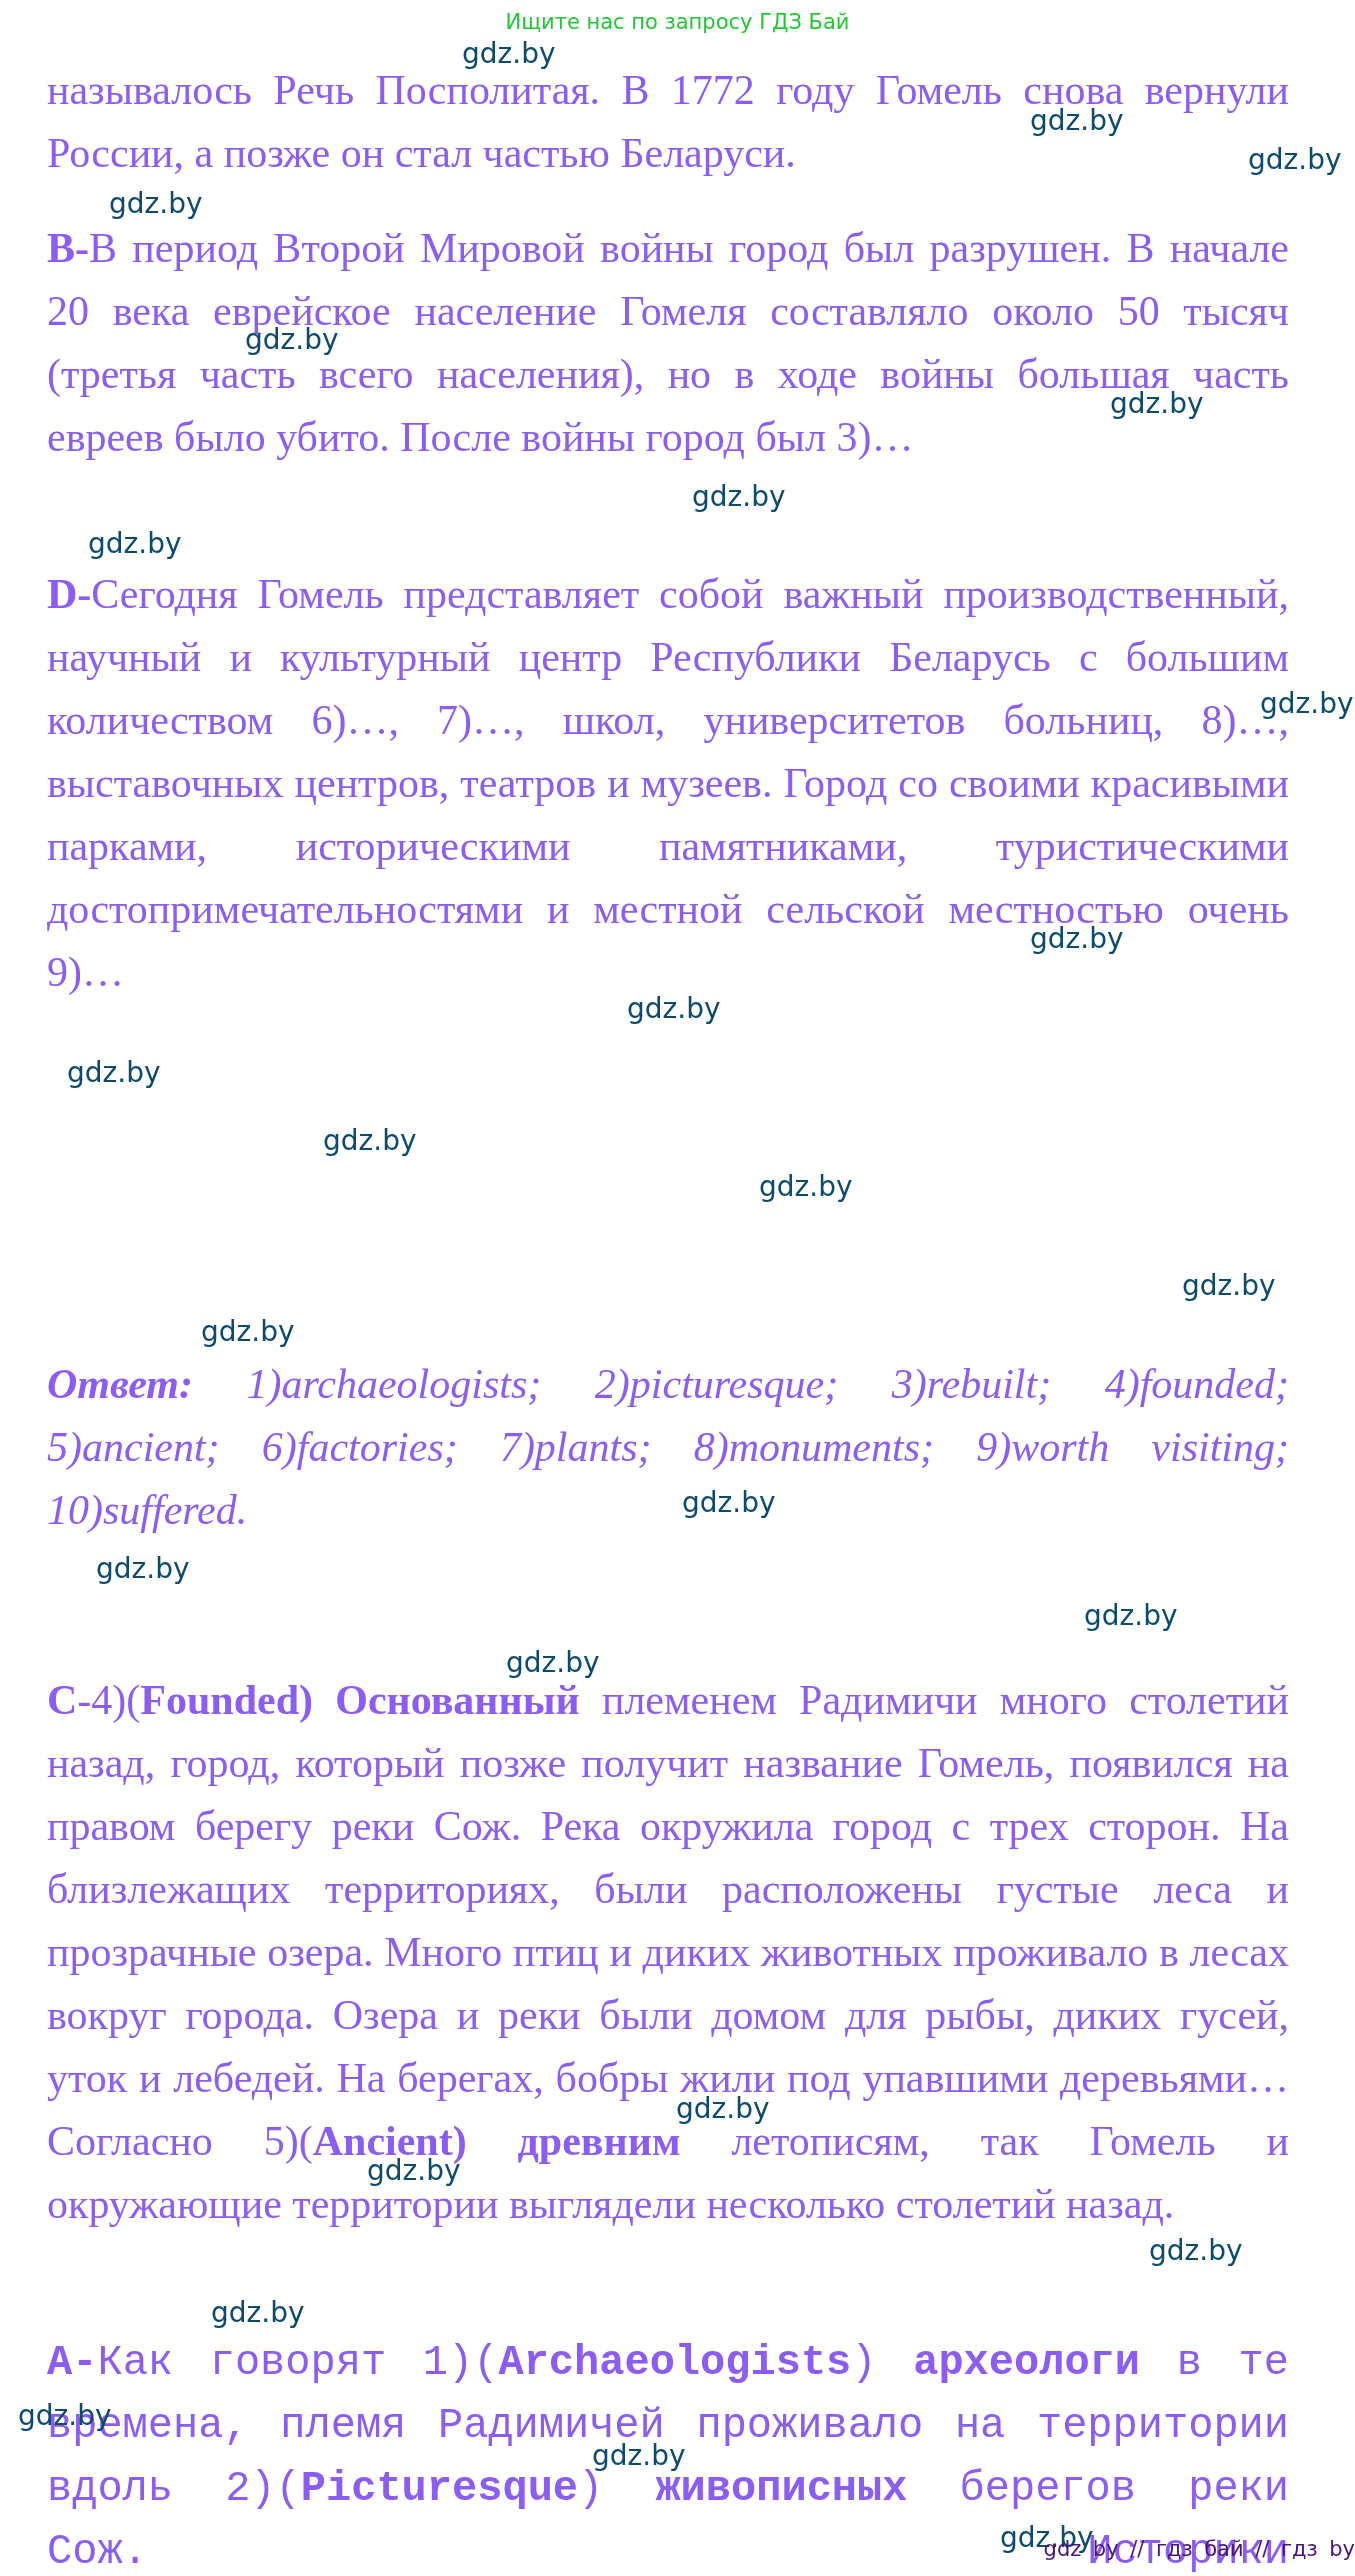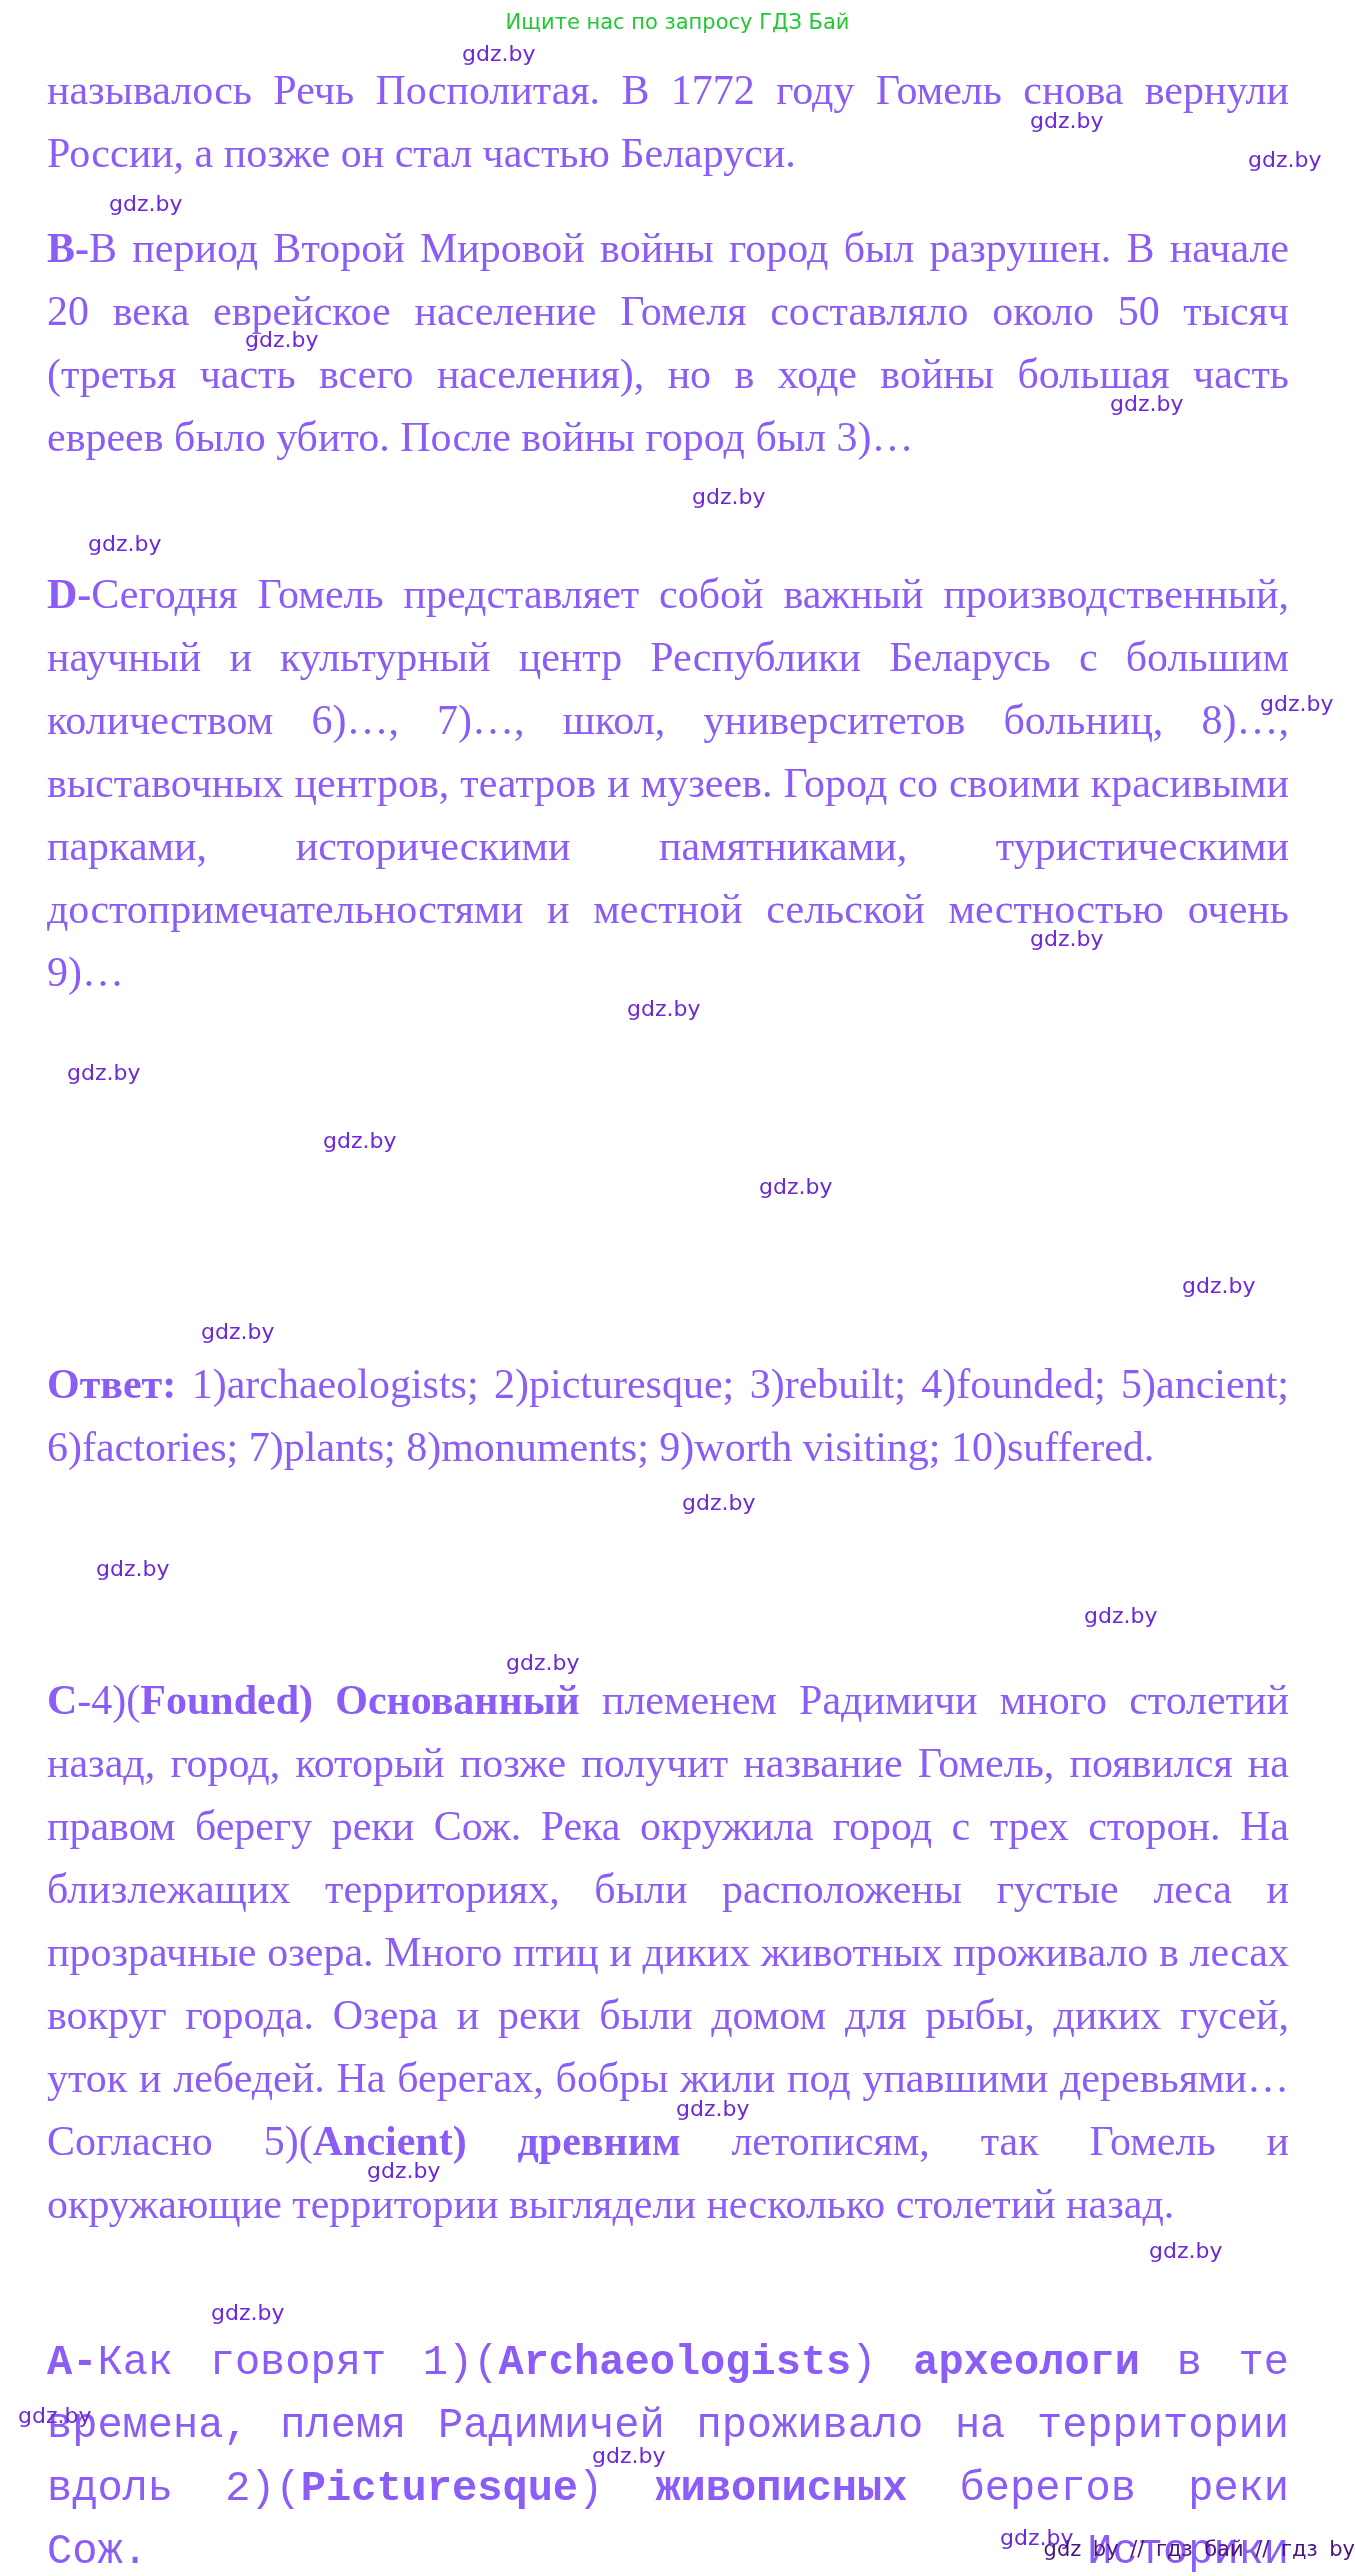--- a/index.html
+++ b/index.html
@@ -16,22 +16,22 @@
     line-height: 33px; color: #4a1480; word-spacing: 4.9px;
   }
   .block {
     position: absolute; left: 47px; width: 1242px;
     font-family: "Liberation Serif", serif; font-size: 42px; line-height: 63px;
     color: #8b5cf6; text-align: justify; text-align-last: left;
   }
   .block.justify-last { text-align-last: justify; }
   .b { font-weight: bold; }
   .wm {
-    position: absolute; font-family: "DejaVu Sans", sans-serif; font-size: 22px;
-    color: #6d28d9; line-height: 24.5px; white-space: nowrap;
+    position: absolute; font-family: "DejaVu Sans", sans-serif; font-size: 28px;
+    color: #0c4a6e; line-height: 24.5px; white-space: nowrap;
   }
 </style>
 </head>
 <body>
 
 <div class="page">
 
   <div class="header">Ищите нас по запросу ГДЗ Бай</div>
 
   <div class="block" style="top:51px;">
@@ -40,21 +40,21 @@
 
   <div class="block" style="top:209px;">
     <span class="b">B-</span><span>В период Второй Мировой войны город был разрушен. В начале 20 века еврейское население Гомеля составляло около 50 тысяч (третья часть всего населения), но в ходе войны большая часть евреев было убито. После войны город был 3)…</span>
   </div>
 
   <div class="block" style="top:555px;">
     <span class="b">D-</span><span>Сегодня Гомель представляет собой важный производственный, научный и культурный центр Республики Беларусь с большим количеством 6)…, 7)…, школ, университетов больниц, 8)…, выставочных центров, театров и музеев. Город со своими красивыми парками, историческими памятниками, туристическими достопримечательностями и местной сельской местностью очень 9)…</span>
   </div>
 
 
-  <div class="block" style="top:1345px;">
+  <div class="block" style="top:1345px;font-style:italic;">
     <span class="b">Ответ:</span><span> 1)archaeologists; 2)picturesque; 3)rebuilt; 4)founded; 5)ancient; 6)factories; 7)plants; 8)monuments; 9)worth visiting; 10)suffered.</span>
   </div>
 
 
   <div class="block" style="top:1661px;">
     <span class="b">C</span><span>-4)(</span><span class="b">Founded) Основанный</span><span> племенем Радимичи много столетий назад, город, который позже получит название Гомель, появился на правом берегу реки Сож. Река окружила город с трех сторон. На близлежащих территориях, были расположены густые леса и прозрачные озера. Много птиц и диких животных проживало в лесах вокруг города. Озера и реки были домом для рыбы, диких гусей, уток и лебедей. На берегах, бобры жили под упавшими деревьями… Согласно 5)(</span><span class="b">Ancient) древним</span><span> летописям, так Гомель и окружающие территории выглядели несколько столетий назад.</span>
   </div>
 
   <div class="block justify-last" style="top:2324px;font-family:Liberation Mono, monospace;">
     <span class="b">A-</span><span>Как говорят 1)(</span><span class="b">Archaeologists</span><span>) </span><span class="b">археологи</span><span> в те времена, племя Радимичей проживало на территории вдоль 2)(</span><span class="b">Picturesque</span><span>) </span><span class="b">живописных</span><span> берегов реки Сож. Историки</span>

